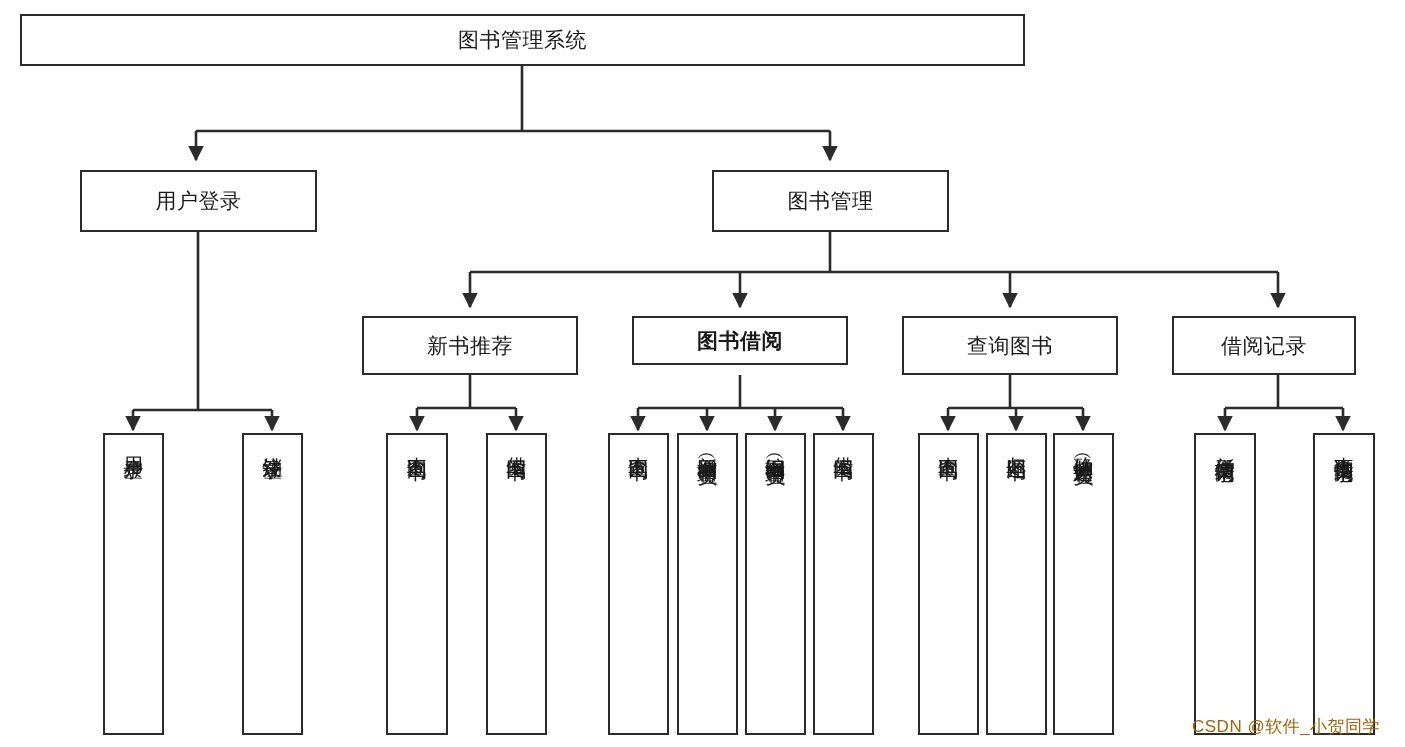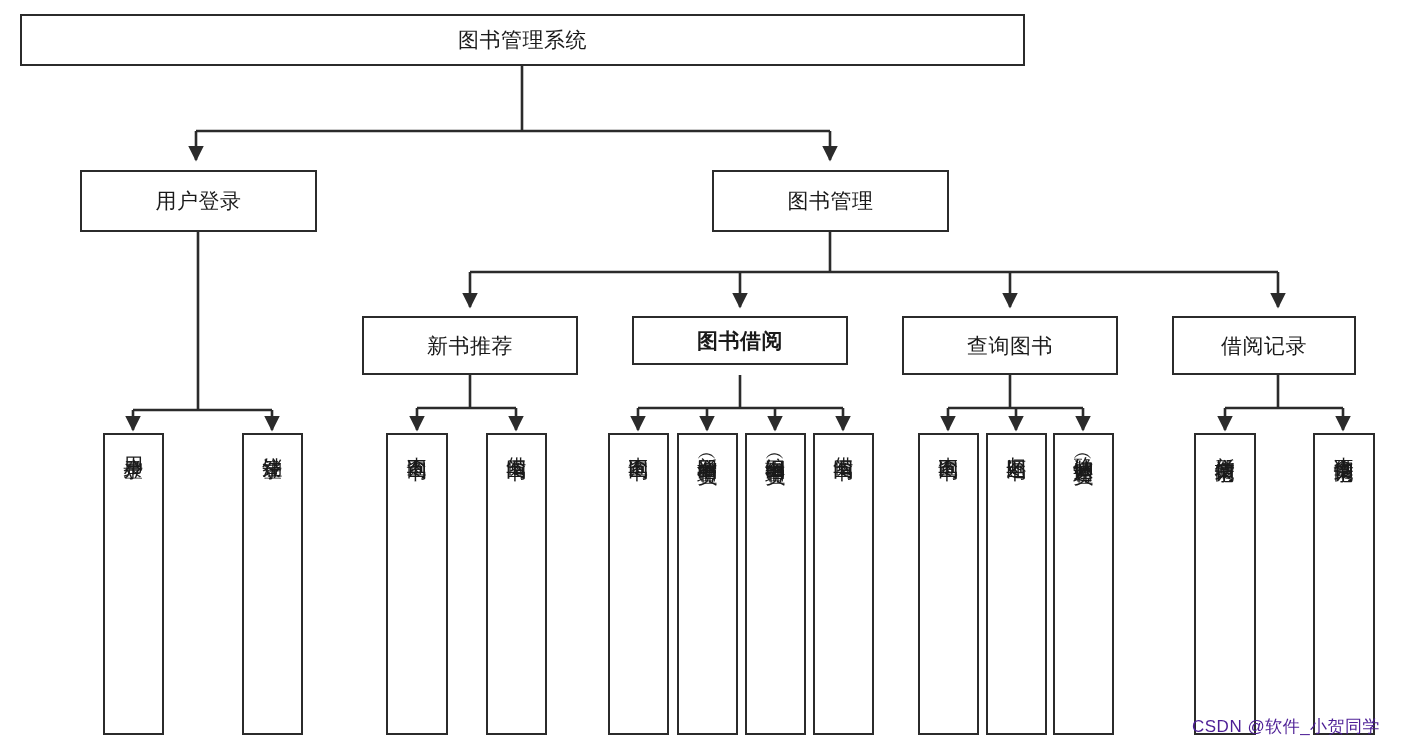--- a/index.html
+++ b/index.html
@@ -48,21 +48,21 @@
     text-orientation: upright;
     font-size: 20px;
     line-height: 1.12;
     letter-spacing: 1.5px;
     white-space: nowrap;
     color: #1a1a1a;
   }
   .watermark {
     position: absolute;
     font-size: 17px;
-    color: #4c1d95;
+    color: #a16207;
     letter-spacing: 0.5px;
     white-space: nowrap;
     user-select: none;
   }
 </style>
 </head>
 <body>
 
 <div id="canvas">
 

